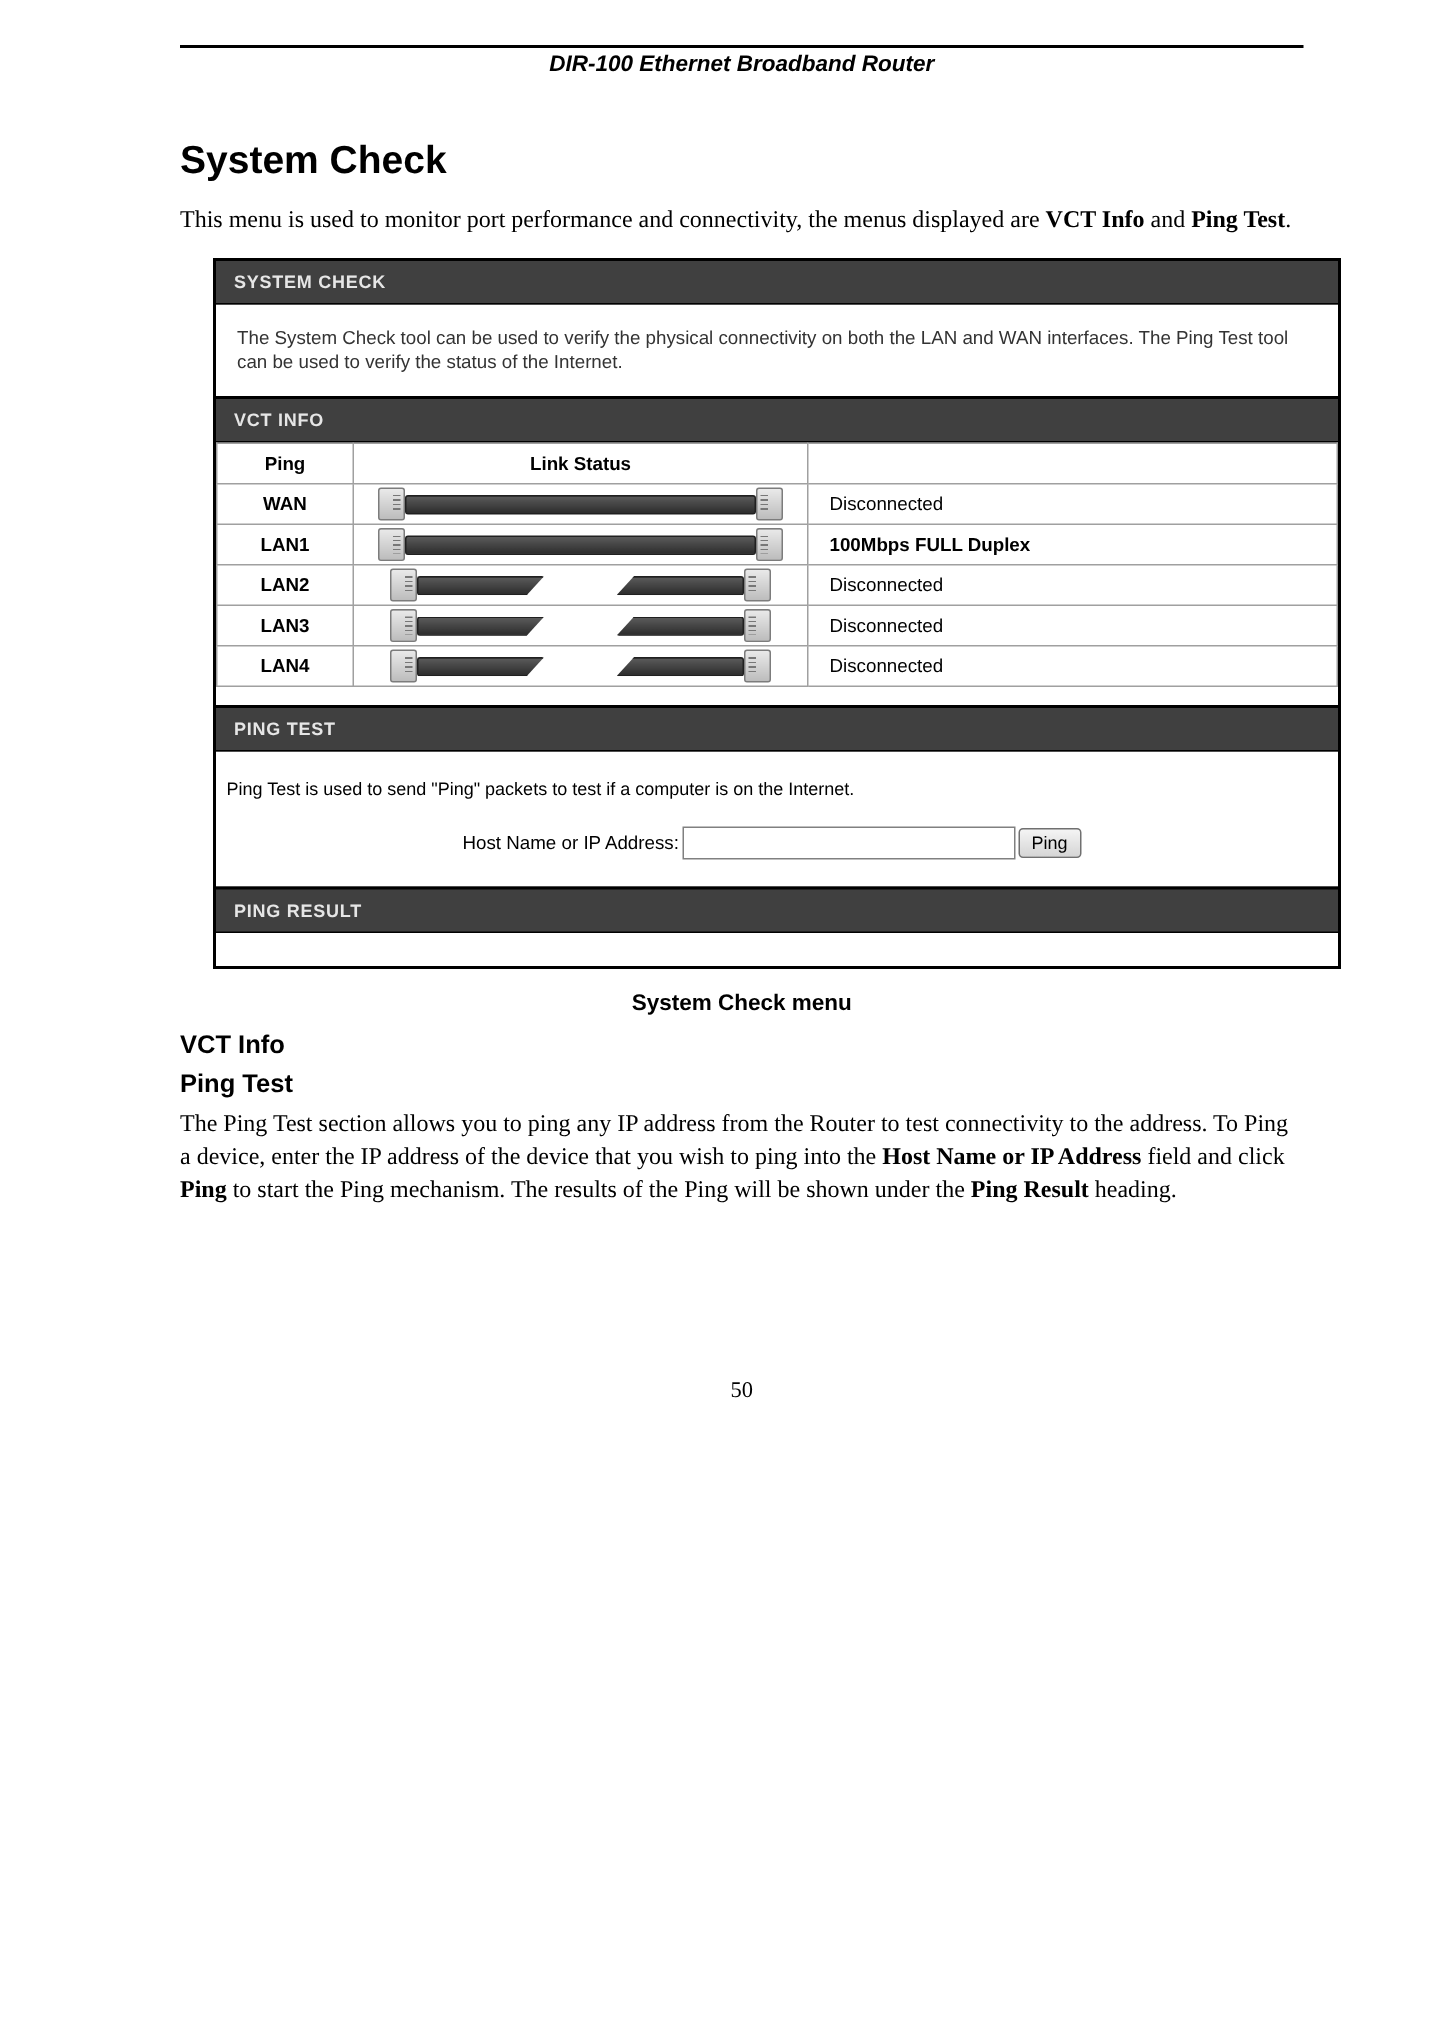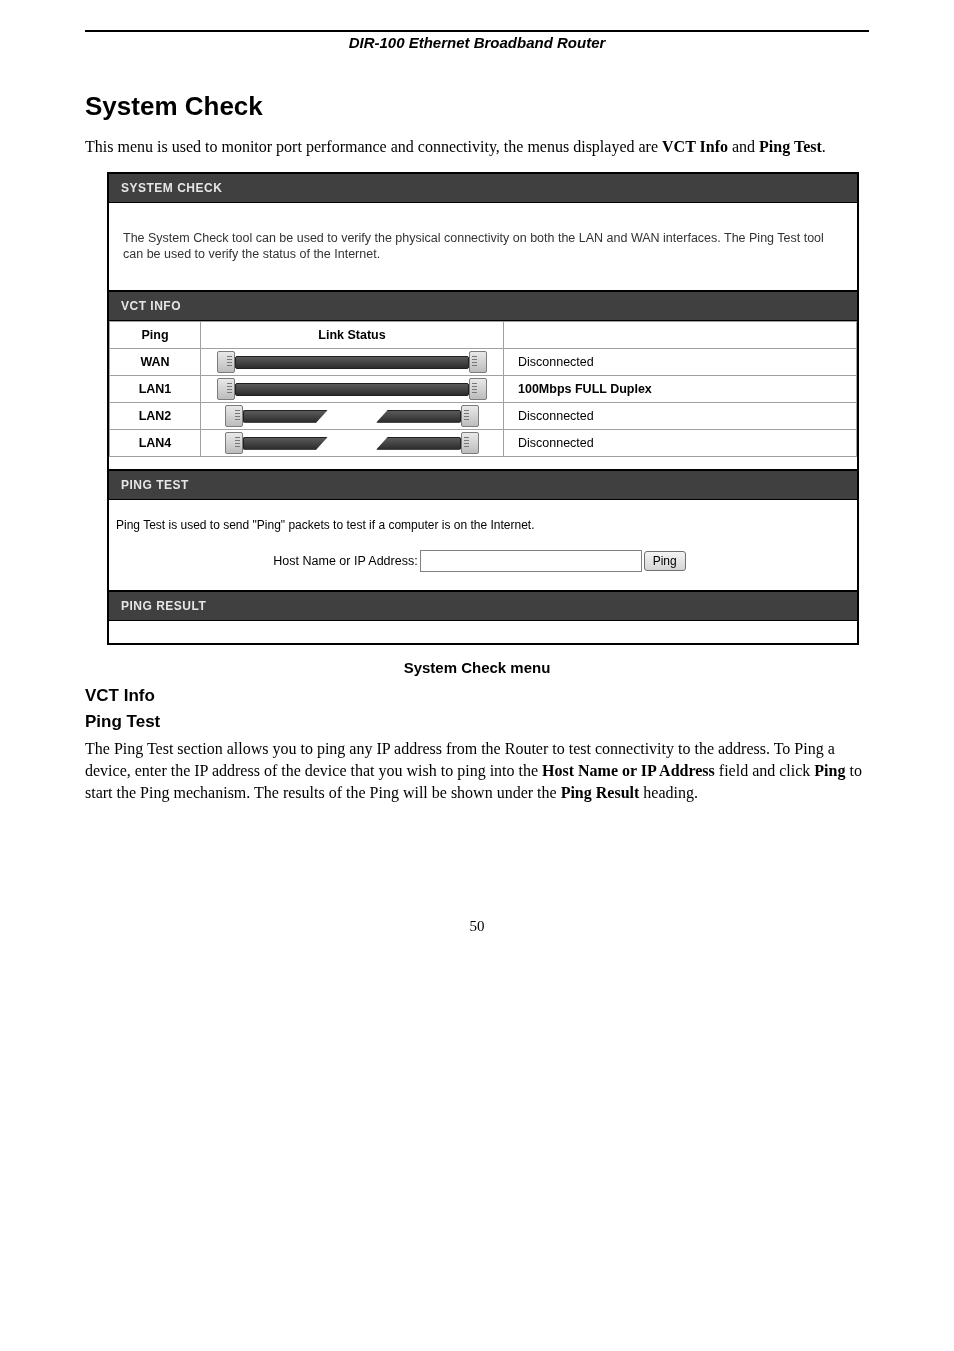--- a/index.html
+++ b/index.html
@@ -5,20 +5,21 @@
   body {
     margin: 0;
     padding: 0;
     font-family: "Times New Roman", Times, serif;
     background: #fff;
     color: #000;
     width: 954px;
   }
   .page {
     padding: 30px 85px 40px 85px;
+    margin-left: 35px;
   }
   .hr-top {
     border: 0;
     border-top: 2.5px solid #000;
     margin: 0 0 2px 0;
   }
   .hdr-title {
     text-align: center;
     font-family: Arial, Helvetica, sans-serif;
     font-weight: bold;
@@ -76,21 +77,21 @@
     color: #e6e6e6;
     font-weight: bold;
     font-size: 12px;
     letter-spacing: 0.5px;
     padding: 7px 12px;
     border-top: 2px solid #000;
     border-bottom: 1px solid #000;
   }
   .sec-bar.first { border-top: none; }
   .desc-block {
-    padding: 27px 14px;
+    padding: 14px 14px;
     font-size: 12.5px;
     line-height: 1.35;
     color: #333;
     border-radius: 19px;
   }
   
   table.vct {
     width: 100%;
     border-collapse: collapse;
   }
@@ -275,20 +276,33 @@
               <span class="plug left"></span>
               <span class="wire broken-left"></span>
               <span class="gap"></span>
               <span class="wire broken-right"></span>
               <span class="plug right"></span>
             </span>
           </td>
           <td class="status-cell">Disconnected</td>
         </tr>
 
+        <tr>
+          <td class="port-label">LAN3</td>
+          <td class="cable-cell">
+            <span class="cable">
+              <span class="plug left"></span>
+              <span class="wire broken-left"></span>
+              <span class="gap"></span>
+              <span class="wire broken-right"></span>
+              <span class="plug right"></span>
+            </span>
+          </td>
+          <td class="status-cell">Disconnected</td>
+        </tr>
 
         <tr>
           <td class="port-label">LAN4</td>
           <td class="cable-cell">
             <span class="cable">
               <span class="plug left"></span>
               <span class="wire broken-left"></span>
               <span class="gap"></span>
               <span class="wire broken-right"></span>
               <span class="plug right"></span>

